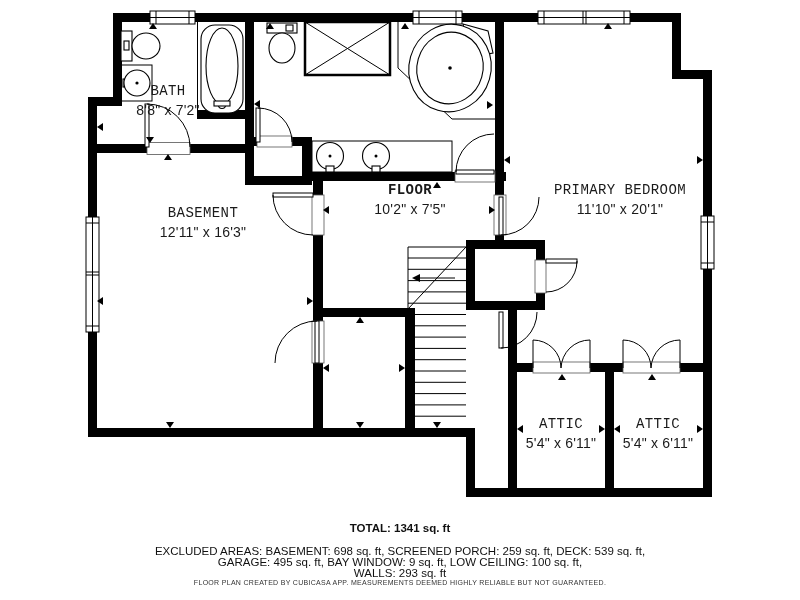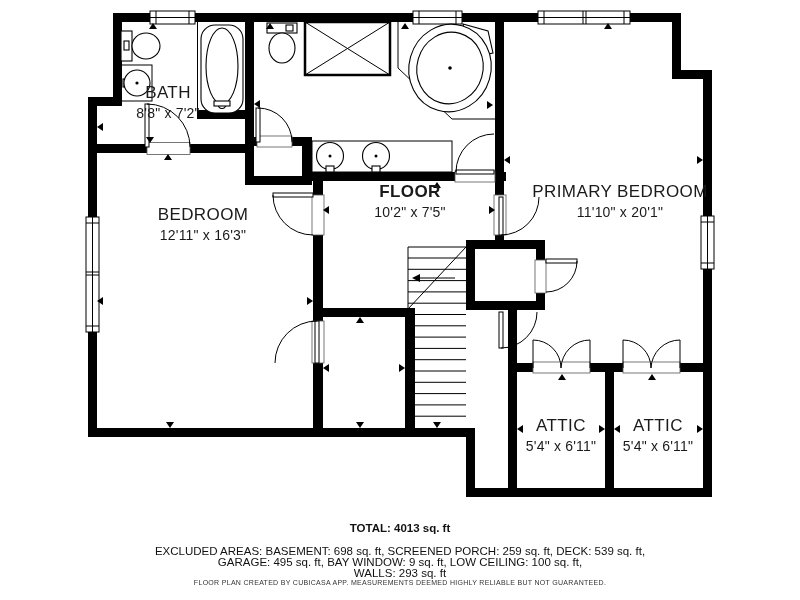--- a/index.html
+++ b/index.html
@@ -1,20 +1,20 @@
 <!DOCTYPE html>
 <html><head>
 <meta charset="utf-8">
 <style>
   html,body{margin:0;padding:0;background:#fff;}
   #page{position:relative;width:800px;height:600px;background:#ffffff;overflow:hidden;
         font-family:"Liberation Sans",sans-serif;color:#111;}
   #plan-svg{position:absolute;left:0;top:0;}
   .room-label{position:absolute;text-align:center;color:#1a1a1a;line-height:1;}
-  .room-name{font-size:17px;letter-spacing:.4px;}
+  .room-name{font-size:14px;letter-spacing:.4px;font-family:Liberation Mono, monospace;}
   .room-dims{font-size:14px;margin-top:5px;letter-spacing:.2px;}
   .footer-line{position:absolute;left:0;width:800px;text-align:center;font-size:11.5px;color:#111;}
   .footer-total{font-weight:bold;}
   .footer-disclaimer{font-size:7px;color:#333;letter-spacing:.3px;}
   svg .wall{fill:#000;}
   svg .fix{fill:#fff;stroke:#000;stroke-width:1.1;}
   svg .thin{stroke:#000;stroke-width:1;fill:none;}
   svg .door{stroke:#000;stroke-width:1;fill:none;}
   svg .leaf{fill:#fff;stroke:#000;stroke-width:1;}
   svg .thr{fill:#fff;stroke:#555;stroke-width:.8;}
@@ -261,21 +261,21 @@
     </g>
   </svg>
 
   <div class="room-label" style="left:98px;top:84px;width:140px;">
     <div class="room-name">BATH</div>
     <div class="room-dims">8'8" x 7'2"</div>
   </div>
 
 
   <div class="room-label" style="left:103px;top:206px;width:200px;">
-    <div class="room-name">BEDROOM</div>
+    <div class="room-name">BASEMENT</div>
     <div class="room-dims">12'11" x 16'3"</div>
   </div>
 
   <div class="room-label" style="left:310px;top:183px;width:200px;">
     <div class="room-name" style="font-weight:bold;">FLOOR</div>
     <div class="room-dims">10'2" x 7'5"</div>
   </div>
 
   <div class="room-label" style="left:504px;top:183px;width:200px;padding-left:16px;">
     <div class="room-name">PRIMARY BEDROOM</div>
@@ -286,19 +286,19 @@
   <div class="room-label" style="left:481px;top:417px;width:160px;">
     <div class="room-name">ATTIC</div>
     <div class="room-dims">5'4" x 6'11"</div>
   </div>
 
   <div class="room-label" style="left:578px;top:417px;width:160px;">
     <div class="room-name">ATTIC</div>
     <div class="room-dims">5'4" x 6'11"</div>
   </div>
 
-  <div class="footer-line footer-total" style="top:522px;">TOTAL: 4013 sq. ft</div>
+  <div class="footer-line footer-total" style="top:522px;">TOTAL: 1341 sq. ft</div>
   <div class="footer-line" style="top:545px;">EXCLUDED AREAS: BASEMENT: 698 sq. ft, SCREENED PORCH: 259 sq. ft, DECK: 539 sq. ft,</div>
   <div class="footer-line" style="top:556px;">GARAGE: 495 sq. ft, BAY WINDOW: 9 sq. ft, LOW CEILING: 100 sq. ft,</div>
   <div class="footer-line" style="top:567px;">WALLS: 293 sq. ft</div>
   <div class="footer-line footer-disclaimer" style="top:579px;">FLOOR PLAN CREATED BY CUBICASA APP. MEASUREMENTS DEEMED HIGHLY RELIABLE BUT NOT GUARANTEED.</div>
 
 </div>
 
 </body></html>

